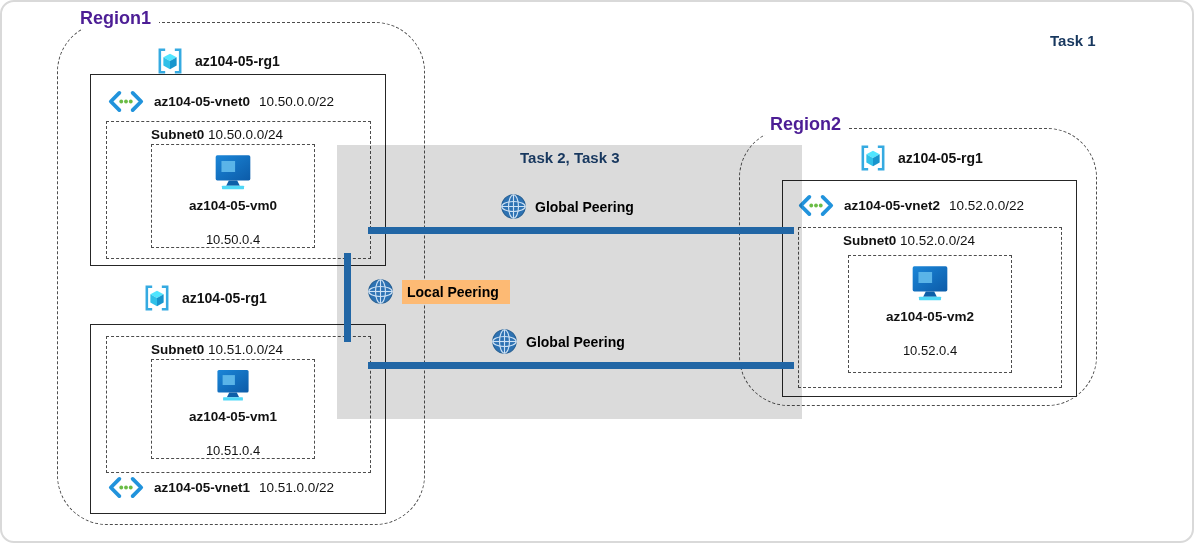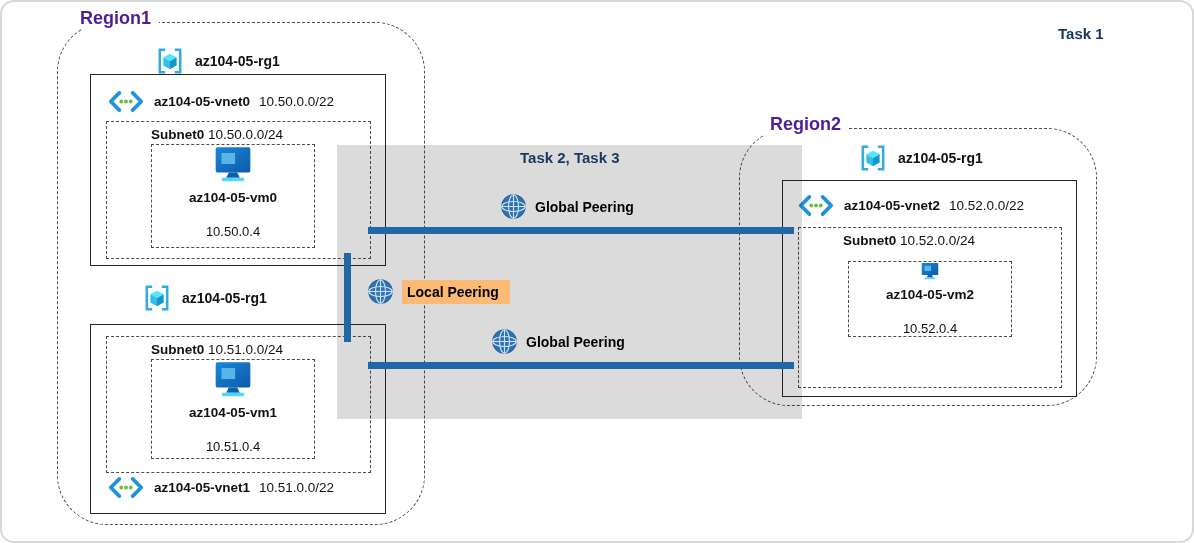--- a/index.html
+++ b/index.html
@@ -13,21 +13,21 @@
   .region1 { left: 55px;  top: 20px;  width: 368px; height: 503px; }
   .region2 { left: 737px; top: 126px; width: 358px; height: 278px; }
 
   .region-label { position: absolute; z-index: 6; font-weight: bold; font-size: 18px; color: #4c1d95;
                   background: #fff; padding: 0 8px; }
   .region1-label { left: 70px;  top: 6px; }
   .region2-label { left: 760px; top: 112px; }
 
   .task-label { position: absolute; z-index: 60; font-weight: bold; font-size: 15px;
                 color: var(--task-color, #17375e); }
-  .task1  { left: 1048px; top: 23px; margin-left: 8px; }
+  .task1  { left: 1048px; top: 30px; }
   .task23 { left: 518px;  top: 147px; }
 
   .rg-header { position: absolute; z-index: 12; display: flex; align-items: center; gap: 10px;
                font-weight: bold; font-size: 14px; }
   .rg1-top-header    { left: 153px; top: 44px; }
   .rg1-bottom-header { left: 140px; top: 281px; }
   .rg2-header        { left: 856px; top: 141px; }
 
   .rgbox { position: absolute; border: 1px solid #262626; background: #fff; z-index: 10; }
   .rg1-top    { left: 88px;  top: 72px;  width: 296px; height: 192px; }
@@ -41,24 +41,24 @@
   .name { font-weight: bold; }
 
   .subnet { position: absolute; border: 1px dashed #4d4d4d; background: transparent; }
   .subnet-top    { left: 15px; top: 46px; width: 265px; height: 138px; }
   .subnet-bottom { left: 15px; top: 11px; width: 265px; height: 137px; }
   .subnet-r2     { left: 15px; top: 46px; width: 264px; height: 161px; }
 
   .subnet-label { position: absolute; left: 44px; top: 5px; font-size: 13.5px; white-space: nowrap; }
 
   .vmbox { position: absolute; border: 1px dashed #4d4d4d; display: flex; flex-direction: column;
-           align-items: center; padding-top: 0; background: transparent; }
+           align-items: center; padding-top: 8px; background: transparent; }
   .vmbox-vm0 { left: 44px; top: 22px; width: 164px; height: 104px; }
   .vmbox-vm1 { left: 44px; top: 22px; width: 164px; height: 100px; align-items: center; }
-  .vmbox-vm2 { left: 49px; top: 33px; width: 164px; height: 76px; }
+  .vmbox-vm2 { left: 49px; top: 27px; width: 164px; height: 118px; }
   .vm-name { font-size: 13.5px; font-weight: bold; margin-top: 7px; }
   .vm-ip   { font-size: 13px; margin-top: 19px; }
 
   .overlay { position: absolute; left: 335px; top: 143px; width: 465px; height: 274px;
              background: var(--overlay-color, rgba(0,0,0,0.14)); z-index: 30; }
 
   .pline { position: absolute; background: var(--line-color, #2166a5); z-index: 40; }
   .pline-top      { left: 366px; top: 225px; width: 426px; height: 7px; }
   .pline-bottom   { left: 366px; top: 360px; width: 426px; height: 7px; }
   .pline-vertical { left: 342px; top: 251px; width: 7px;  height: 89px; }

